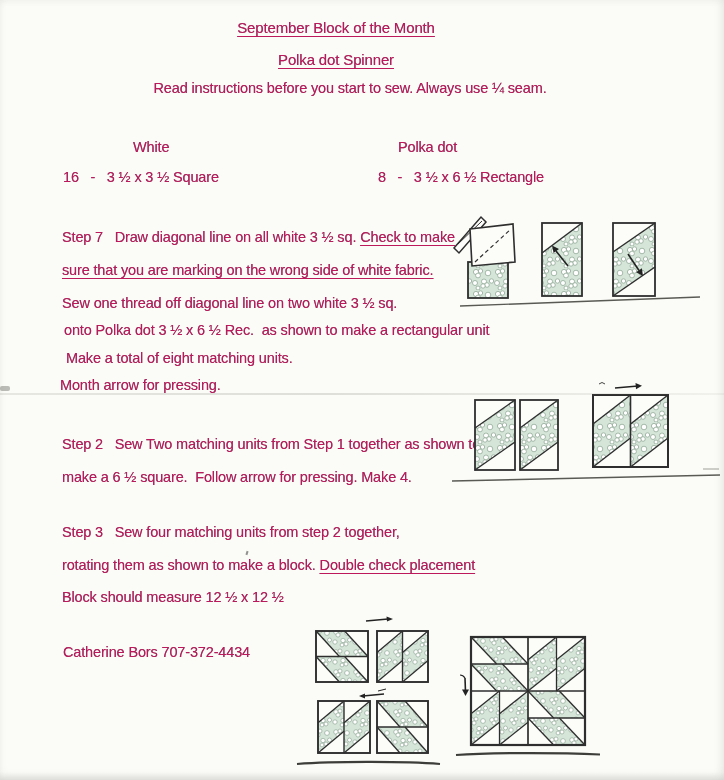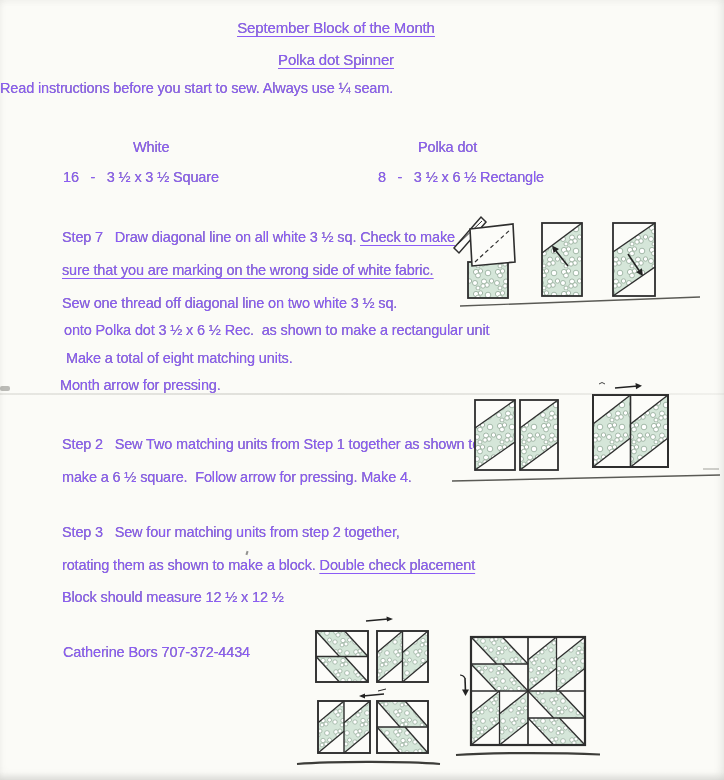--- a/index.html
+++ b/index.html
@@ -1,30 +1,30 @@
 <!DOCTYPE html>
 <html><head>
 <meta charset="utf-8">
 <style>
   html,body{margin:0;padding:0;background:#e9e9e6;}
   .page{
     position:relative;width:724px;height:780px;margin:0 auto;
     background:#fbfbf7;overflow:hidden;
     font-family:"Liberation Sans","DejaVu Sans",sans-serif;
-    color:#8b5cf6;
+    color:#be185d;
     box-shadow:inset -4px 0 8px rgba(0,0,0,.045), inset 0 -5px 9px rgba(0,0,0,.05), inset 0 3px 6px rgba(0,0,0,.02);
   }
   .line{
     position:absolute;white-space:pre;
     font-size:14.5px;line-height:19px;letter-spacing:-0.15px;
     text-shadow:0 0 0.6px rgba(25,25,25,.55);
   }
   .titleline{font-size:15px;}
   .center-line{left:0;width:672px;text-align:center;}
-  .intro-line{left:0;width:700px;}
+  .intro-line{left:0;width:700px;text-align:center;}
   .u{text-decoration:underline;text-underline-offset:3px;text-decoration-thickness:1.2px;}
   .diagram{position:absolute;}
   .artifact{position:absolute;pointer-events:none;}
   .scanline{left:0;top:393px;width:724px;height:2px;
     background:linear-gradient(to right,rgba(110,110,100,.14),rgba(110,110,100,.20) 45%,rgba(110,110,100,.07));}
   .edge-dash-left{left:0;top:386px;width:10px;height:5px;background:rgba(70,70,62,.35);border-radius:2px;}
   .edge-dash-right{left:703px;top:468px;width:16px;height:2px;background:rgba(90,90,82,.28);}
   .speck{left:246px;top:551px;width:2px;height:4px;background:rgba(40,40,40,.5);transform:rotate(18deg);}
   .bottom-shade{left:0;top:772px;width:724px;height:8px;
     background:linear-gradient(to bottom,rgba(0,0,0,0),rgba(0,0,0,.06));}
@@ -33,21 +33,21 @@
 <body>
 
 <div class="page">
 
   <div class="line titleline center-line u" style="top:18px;">September Block of the Month</div>
   <div class="line titleline center-line u" style="top:50px;">Polka dot Spinner</div>
   <div class="line intro-line" style="top:79px;">Read instructions before you start to sew. Always use ¼ seam.</div>
 
   <div class="line" style="left:133px;top:138px;">White</div>
   <div class="line" style="left:63px;top:168px;">16   -   3 ½ x 3 ½ Square</div>
-  <div class="line" style="left:398px;top:138px;margin-left:20px;">Polka dot</div>
+  <div class="line" style="left:398px;top:138px;">Polka dot</div>
   <div class="line" style="left:378px;top:168px;">8   -   3 ½ x 6 ½ Rectangle</div>
 
   <div class="line" style="left:62px;top:228px;"><span>Step 7   Draw diagonal line on all white 3 ½ sq. </span><span class="u">Check to make</span></div>
   <div class="line u" style="left:62px;top:261px;">sure that you are marking on the wrong side of white fabric.</div>
   <div class="line" style="left:62px;top:294px;">Sew one thread off diagonal line on two white 3 ½ sq.</div>
   <div class="line" style="left:64px;top:321px;">onto Polka dot 3 ½ x 6 ½ Rec.  as shown to make a rectangular unit</div>
   <div class="line" style="left:66px;top:349px;">Make a total of eight matching units.</div>
   <div class="line" style="left:60px;top:376px;">Month arrow for pressing.</div>
 
   <div class="line" style="left:62px;top:435px;">Step 2   Sew Two matching units from Step 1 together as shown to</div>

